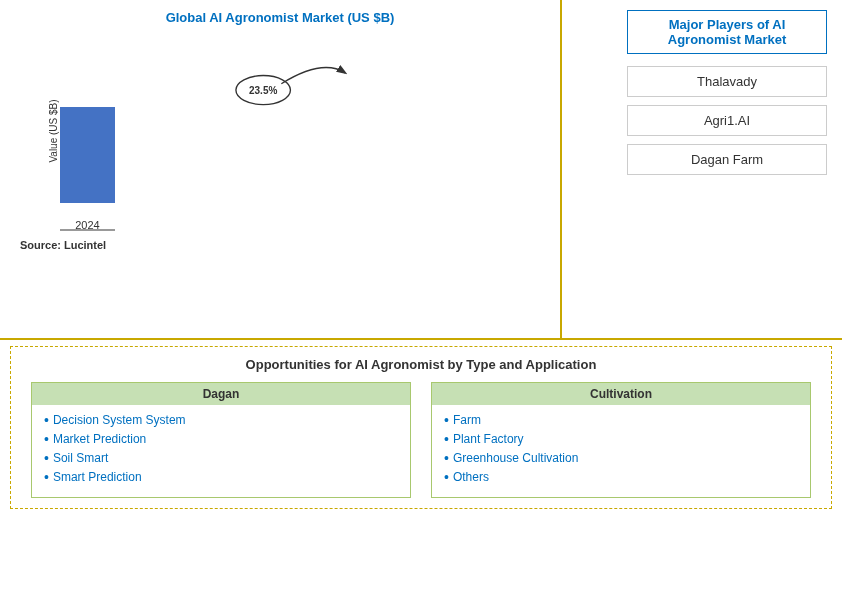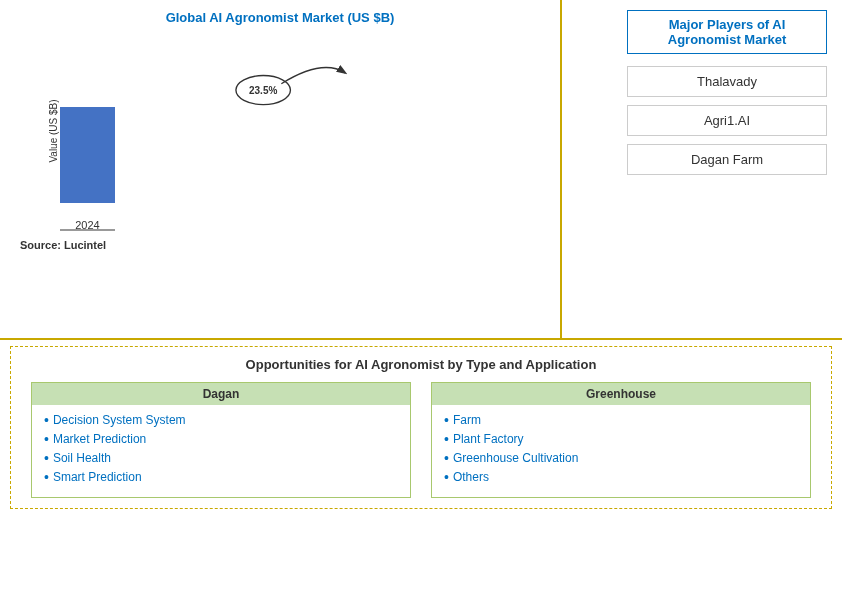--- a/index.html
+++ b/index.html
@@ -249,30 +249,30 @@
       <div class="opp-item">
         <span class="bullet">•</span>
         <span>Decision System System</span>
       </div>
       <div class="opp-item">
         <span class="bullet">•</span>
         <span>Market Prediction</span>
       </div>
       <div class="opp-item">
         <span class="bullet">•</span>
-        <span>Soil Health</span>
+        <span>Soil Smart</span>
       </div>
       <div class="opp-item">
         <span class="bullet">•</span>
         <span>Smart Prediction</span>
       </div>
     </div>
 
     <div class="opp-column">
-      <div class="opp-header">Greenhouse</div>
+      <div class="opp-header">Cultivation</div>
       <div class="opp-item">
         <span class="bullet">•</span>
         <span>Farm</span>
       </div>
       <div class="opp-item">
         <span class="bullet">•</span>
         <span>Plant Factory</span>
       </div>
       <div class="opp-item">
         <span class="bullet">•</span>

